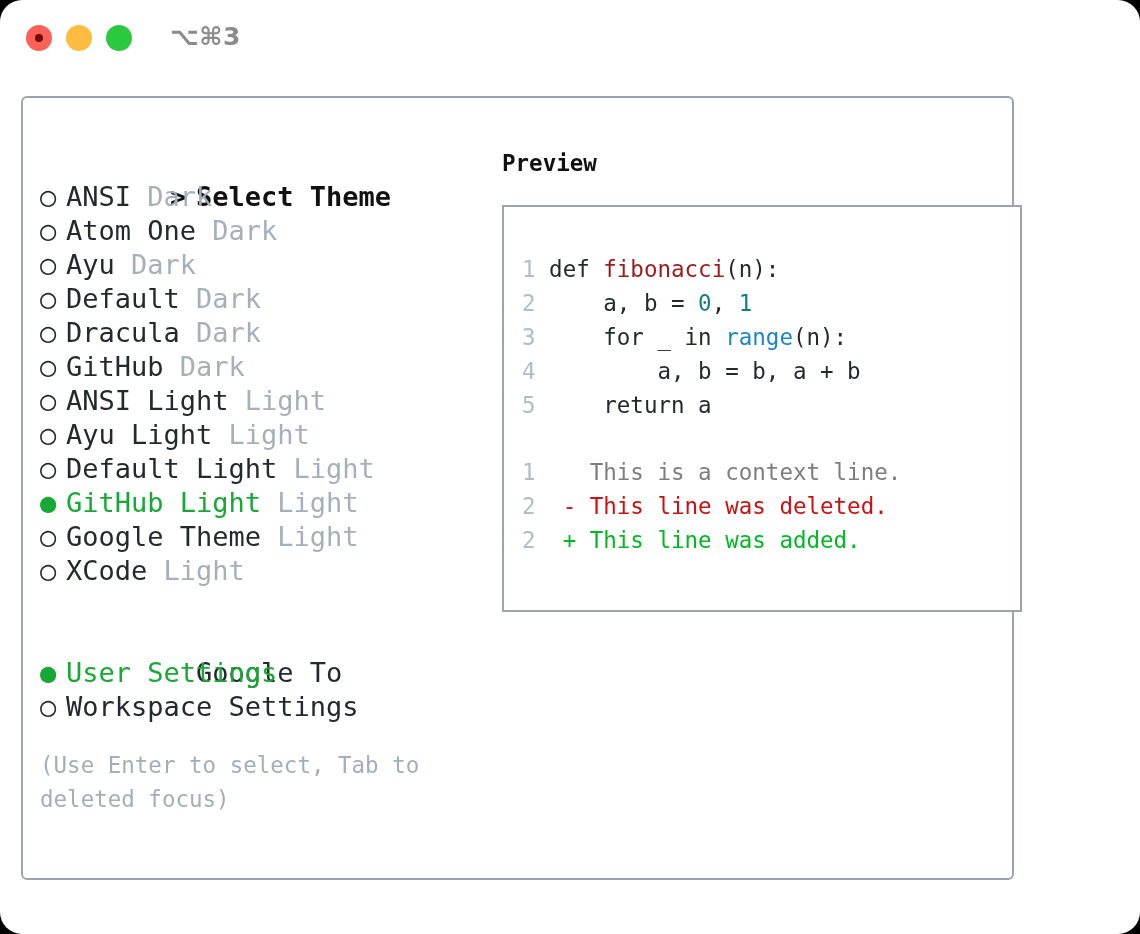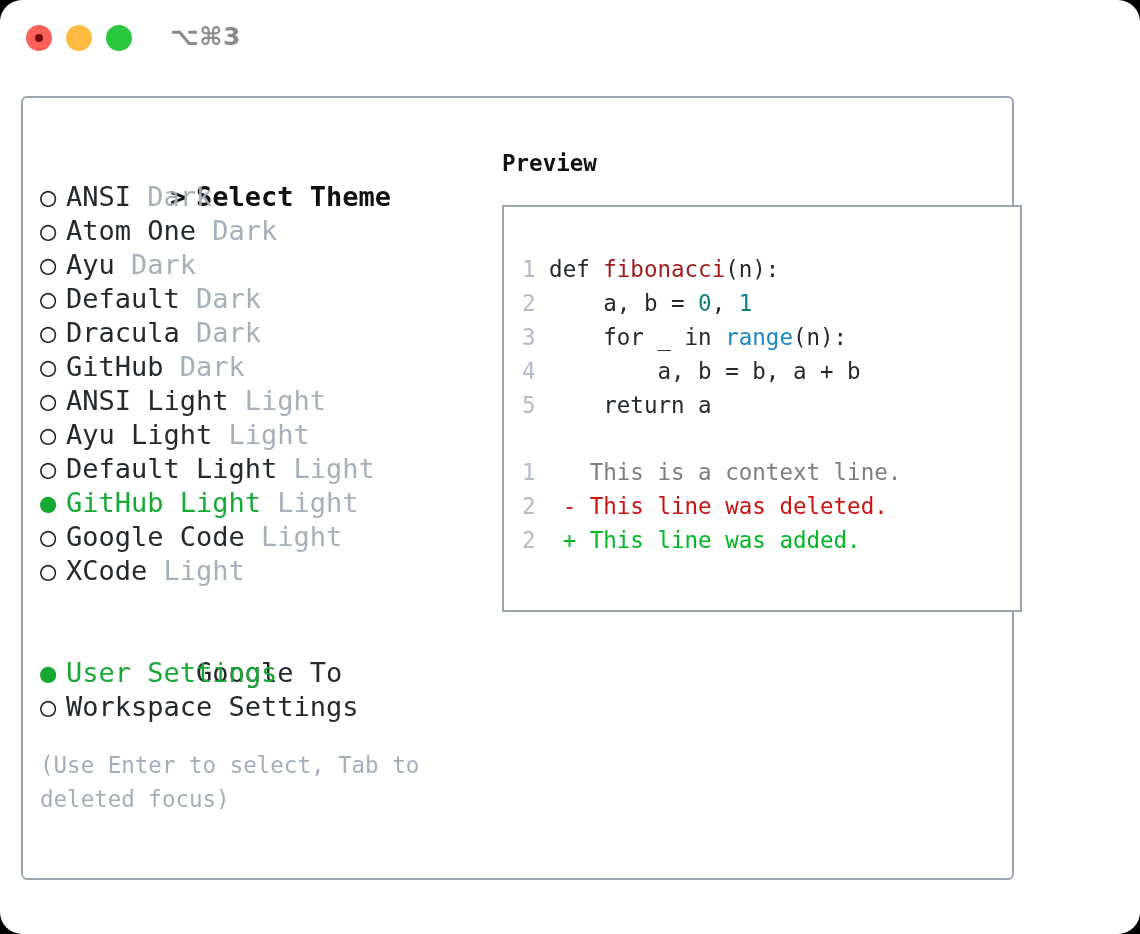--- a/index.html
+++ b/index.html
@@ -199,21 +199,21 @@
           <div class="row"><span class="marker">○</span><span>ANSI</span><span class="tag"> Dark</span></div>
           <div class="row"><span class="marker">○</span><span>Atom One</span><span class="tag"> Dark</span></div>
           <div class="row"><span class="marker">○</span><span>Ayu</span><span class="tag"> Dark</span></div>
           <div class="row"><span class="marker">○</span><span>Default</span><span class="tag"> Dark</span></div>
           <div class="row"><span class="marker">○</span><span>Dracula</span><span class="tag"> Dark</span></div>
           <div class="row"><span class="marker">○</span><span>GitHub</span><span class="tag"> Dark</span></div>
           <div class="row"><span class="marker">○</span><span>ANSI Light</span><span class="tag"> Light</span></div>
           <div class="row"><span class="marker">○</span><span>Ayu Light</span><span class="tag"> Light</span></div>
           <div class="row"><span class="marker">○</span><span>Default Light</span><span class="tag"> Light</span></div>
           <div class="row sel"><span class="marker">●</span><span>GitHub Light</span><span class="tag"> Light</span></div>
-          <div class="row"><span class="marker">○</span><span>Google Code</span><span class="tag"> Light</span></div>
+          <div class="row"><span class="marker">○</span><span>Google Theme</span><span class="tag"> Light</span></div>
           <div class="row"><span class="marker">○</span><span>XCode</span><span class="tag"> Light</span></div>
         </div>
 
       <div class="spacer"></div>
 
       <div class="row">
         <span class="marker"></span><span>Google To</span>
       </div>
 
       <div id="apply-list">

